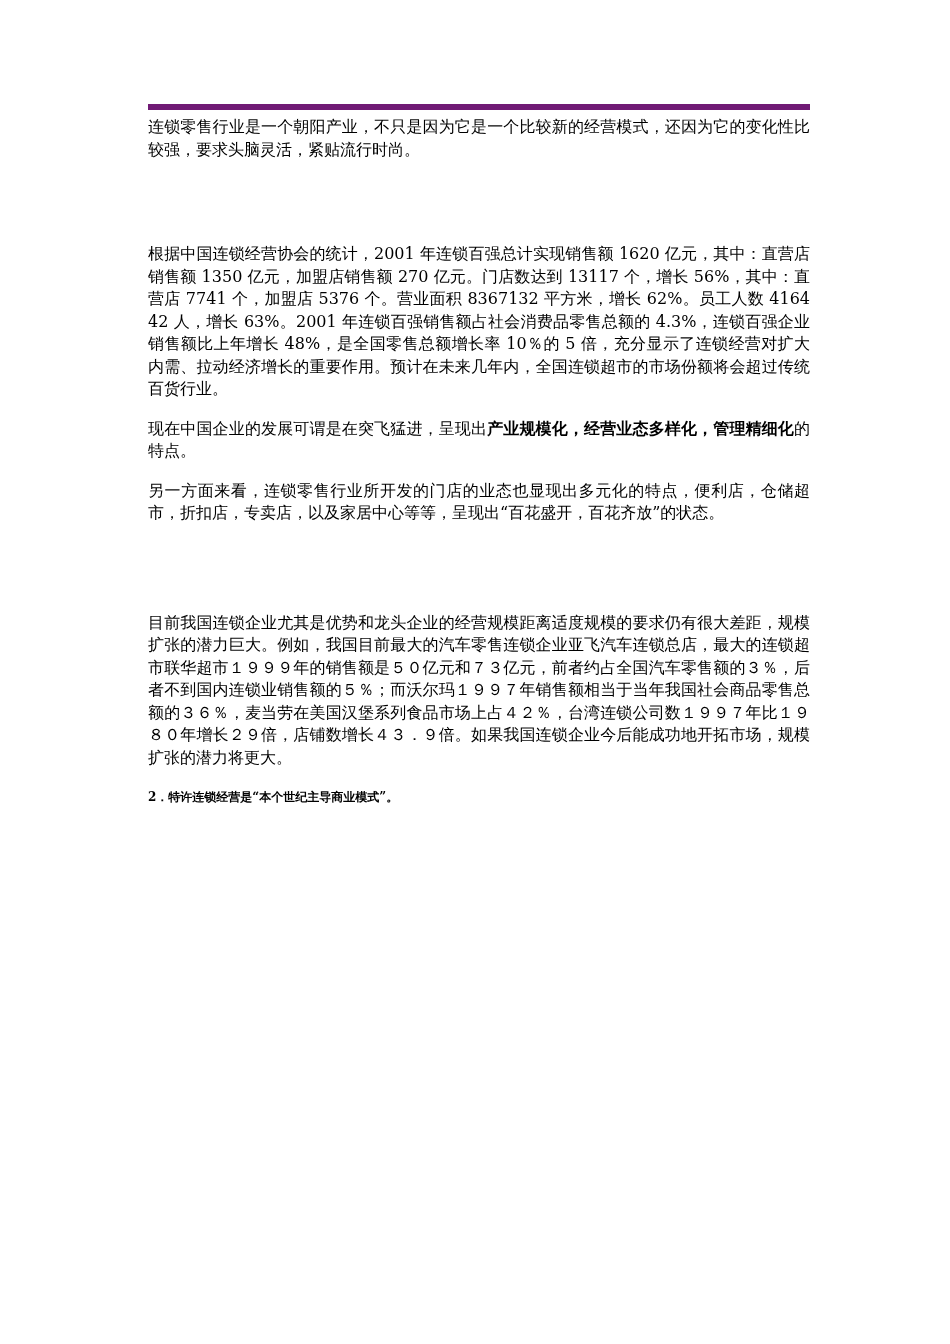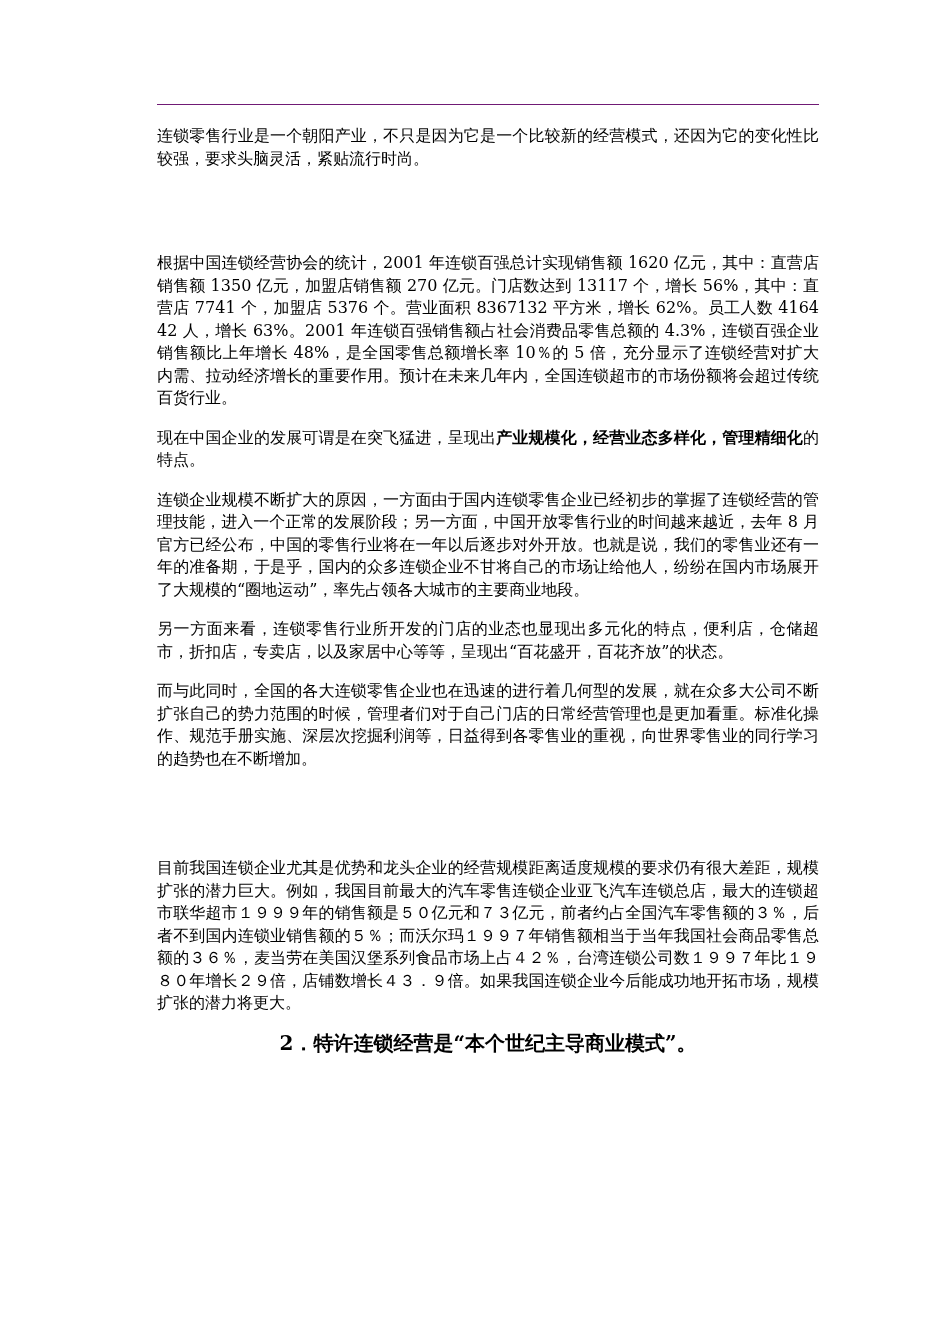--- a/index.html
+++ b/index.html
@@ -12,71 +12,69 @@
       width: 950px;
       height: 1344px;
       background: #ffffff;
       overflow: hidden;
       box-sizing: border-box;
       font-family: "DejaVu Serif", "Liberation Serif", serif;
       color: #000000;
     }
     .content {
       position: absolute;
-      left: 157px;
+      left: 148px;
       top: 104px;
       width: 662px;
-      border-top: 1px solid #701a75;
-      padding-top: 20px;
+      border-top: 6px solid #701a75;
+      padding-top: 6px;
     }
     .para {
       margin: 0 0 17px 0;
       font-size: 16px;
       line-height: 22.5px;
       text-align: justify;
       text-justify: inter-ideograph;
       word-break: break-all;
     }
     .bold-run {
       font-weight: bold;
     }
     .gap-large {
       height: 65px;
     }
     .gap-medium {
       height: 70px;
     }
     .heading {
       margin: 10px 0 0 0;
-      font-size: 20px;
+      font-size: 12px;
       line-height: 22.5px;
       font-weight: bold;
-      text-align: center;
+      text-align: left;
     }
   </style>
 </head>
 <body>
 
 <div class="page">
   <div class="content">
 
     <p class="para">连锁零售行业是一个朝阳产业，不只是因为它是一个比较新的经营模式，还因为它的变化性比较强，要求头脑灵活，紧贴流行时尚。</p>
 
     <div class="gap-large"></div>
 
 
     <p class="para">根据中国连锁经营协会的统计，2001 年连锁百强总计实现销售额 1620 亿元，其中：直营店销售额 1350 亿元，加盟店销售额 270 亿元。门店数达到 13117 个，增长 56%，其中：直营店 7741 个，加盟店 5376 个。营业面积 8367132 平方米，增长 62%。员工人数 416442 人，增长 63%。2001 年连锁百强销售额占社会消费品零售总额的 4.3%，连锁百强企业销售额比上年增长 48%，是全国零售总额增长率 10％的 5 倍，充分显示了连锁经营对扩大内需、拉动经济增长的重要作用。预计在未来几年内，全国连锁超市的市场份额将会超过传统百货行业。</p>
 
     <p class="para"><span>现在中国企业的发展可谓是在突飞猛进，呈现出</span><span class="bold-run">产业规模化，经营业态多样化，管理精细化</span><span>的特点。</span></p>
 
-    <p class="para">连锁企业规模不断扩大的原因，一方面由于国内连锁零售企业已经初步的掌握了连锁经营的管理技能，进入一个正常的发展阶段；另一方面，中国开放零售行业的时间越来越近，去年 8 月官方已经公布，中国的零售行业将在一年以后逐步对外开放。也就是说，我们的零售业还有一年的准备期，于是乎，国内的众多连锁企业不甘将自己的市场让给他人，纷纷在国内市场展开了大规模的“圈地运动”，率先占领各大城市的主要商业地段。</p>
 
     <p class="para">另一方面来看，连锁零售行业所开发的门店的业态也显现出多元化的特点，便利店，仓储超市，折扣店，专卖店，以及家居中心等等，呈现出“百花盛开，百花齐放”的状态。</p>
 
-    <p class="para">而与此同时，全国的各大连锁零售企业也在迅速的进行着几何型的发展，就在众多大公司不断扩张自己的势力范围的时候，管理者们对于自己门店的日常经营管理也是更加看重。标准化操作、规范手册实施、深层次挖掘利润等，日益得到各零售业的重视，向世界零售业的同行学习的趋势也在不断增加。</p>
 
     <div class="gap-medium"></div>
 
     <p class="para">目前我国连锁企业尤其是优势和龙头企业的经营规模距离适度规模的要求仍有很大差距，规模扩张的潜力巨大。例如，我国目前最大的汽车零售连锁企业亚飞汽车连锁总店，最大的连锁超市联华超市１９９９年的销售额是５０亿元和７３亿元，前者约占全国汽车零售额的３％，后者不到国内连锁业销售额的５％；而沃尔玛１９９７年销售额相当于当年我国社会商品零售总额的３６％，麦当劳在美国汉堡系列食品市场上占４２％，台湾连锁公司数１９９７年比１９８０年增长２９倍，店铺数增长４３．９倍。如果我国连锁企业今后能成功地开拓市场，规模扩张的潜力将更大。</p>
 
     <p class="heading">2．特许连锁经营是“本个世纪主导商业模式”。</p>
 
   </div>
 </div>
 

